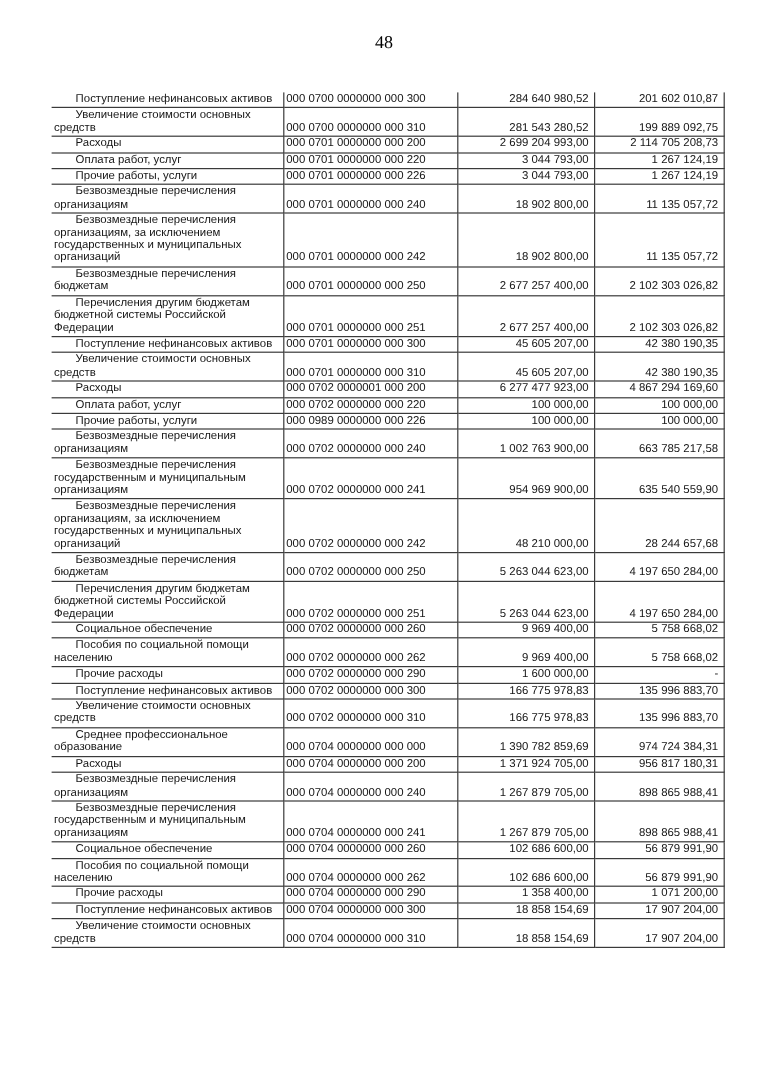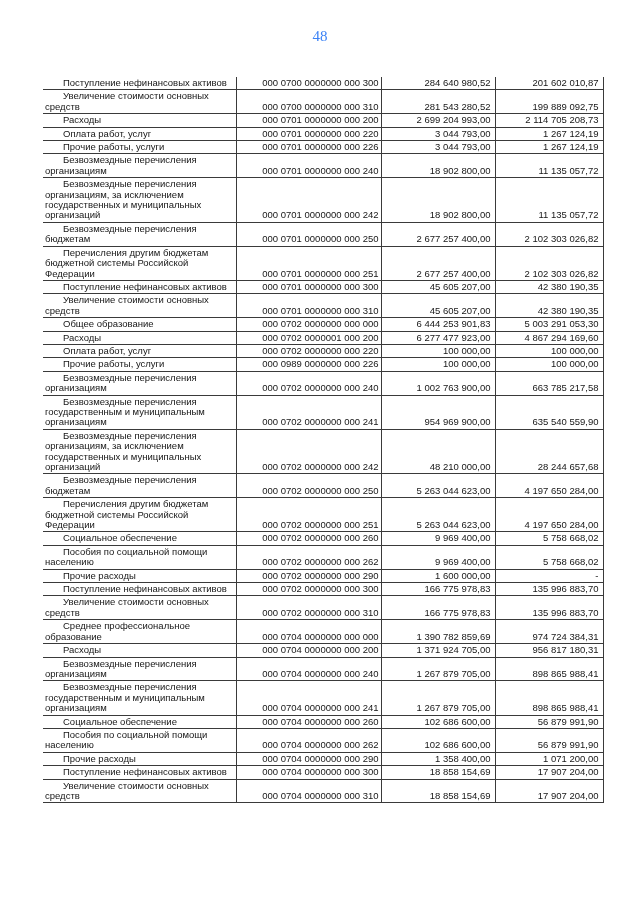--- a/index.html
+++ b/index.html
@@ -2,34 +2,34 @@
 <html><head>
   <meta charset="utf-8">
   <style>
     html, body { margin: 0; padding: 0; }
     body {
       width: 640px; height: 905px; background: #ffffff; position: relative; overflow: hidden;
       font-family: "Liberation Sans", sans-serif; color: #161616;
     }
     .page-num {
       position: absolute; top: 28px; left: 0; width: 640px; text-align: center;
-      font-family: "Liberation Serif", serif; font-size: 15px; color: #3b82f6;
+      font-family: "Liberation Serif", serif; font-size: 15px; color: #000000;
     }
     table.budget {
       position: absolute; left: 43px; top: 77px; width: 560px;
       border-collapse: collapse; table-layout: fixed;
       font-size: 9.5px; line-height: 10.4px;
     }
     table.budget td {
       padding: 1px 2px 1px 2px; vertical-align: bottom;
       border-bottom: 1px solid #3a3a3a; border-right: 1px solid #3a3a3a;
       white-space: pre; overflow: hidden;
     }
     table.budget td.name { text-indent: 18px; padding-left: 2px; }
-    table.budget td.code { text-align: right; }
+    table.budget td.code { text-align: left; }
     table.budget td.num { text-align: right; padding-right: 4px; }
   </style>
 </head>
 <body>
 
 <div class="page-num">48</div>
 
 <table class="budget">
   <colgroup>
     <col style="width:193px">
@@ -107,26 +107,20 @@
         <td class="num">42 380 190,35</td>
       </tr>
     <tr>
         <td class="name">Увеличение стоимости основных
 средств</td>
         <td class="code">000 0701 0000000 000 310</td>
         <td class="num">45 605 207,00</td>
         <td class="num">42 380 190,35</td>
       </tr>
     <tr>
-        <td class="name">Общее образование</td>
-        <td class="code">000 0702 0000000 000 000</td>
-        <td class="num">6 444 253 901,83</td>
-        <td class="num">5 003 291 053,30</td>
-      </tr>
-    <tr>
         <td class="name">Расходы</td>
         <td class="code">000 0702 0000001 000 200</td>
         <td class="num">6 277 477 923,00</td>
         <td class="num">4 867 294 169,60</td>
       </tr>
     <tr>
         <td class="name">Оплата работ, услуг</td>
         <td class="code">000 0702 0000000 000 220</td>
         <td class="num">100 000,00</td>
         <td class="num">100 000,00</td>

